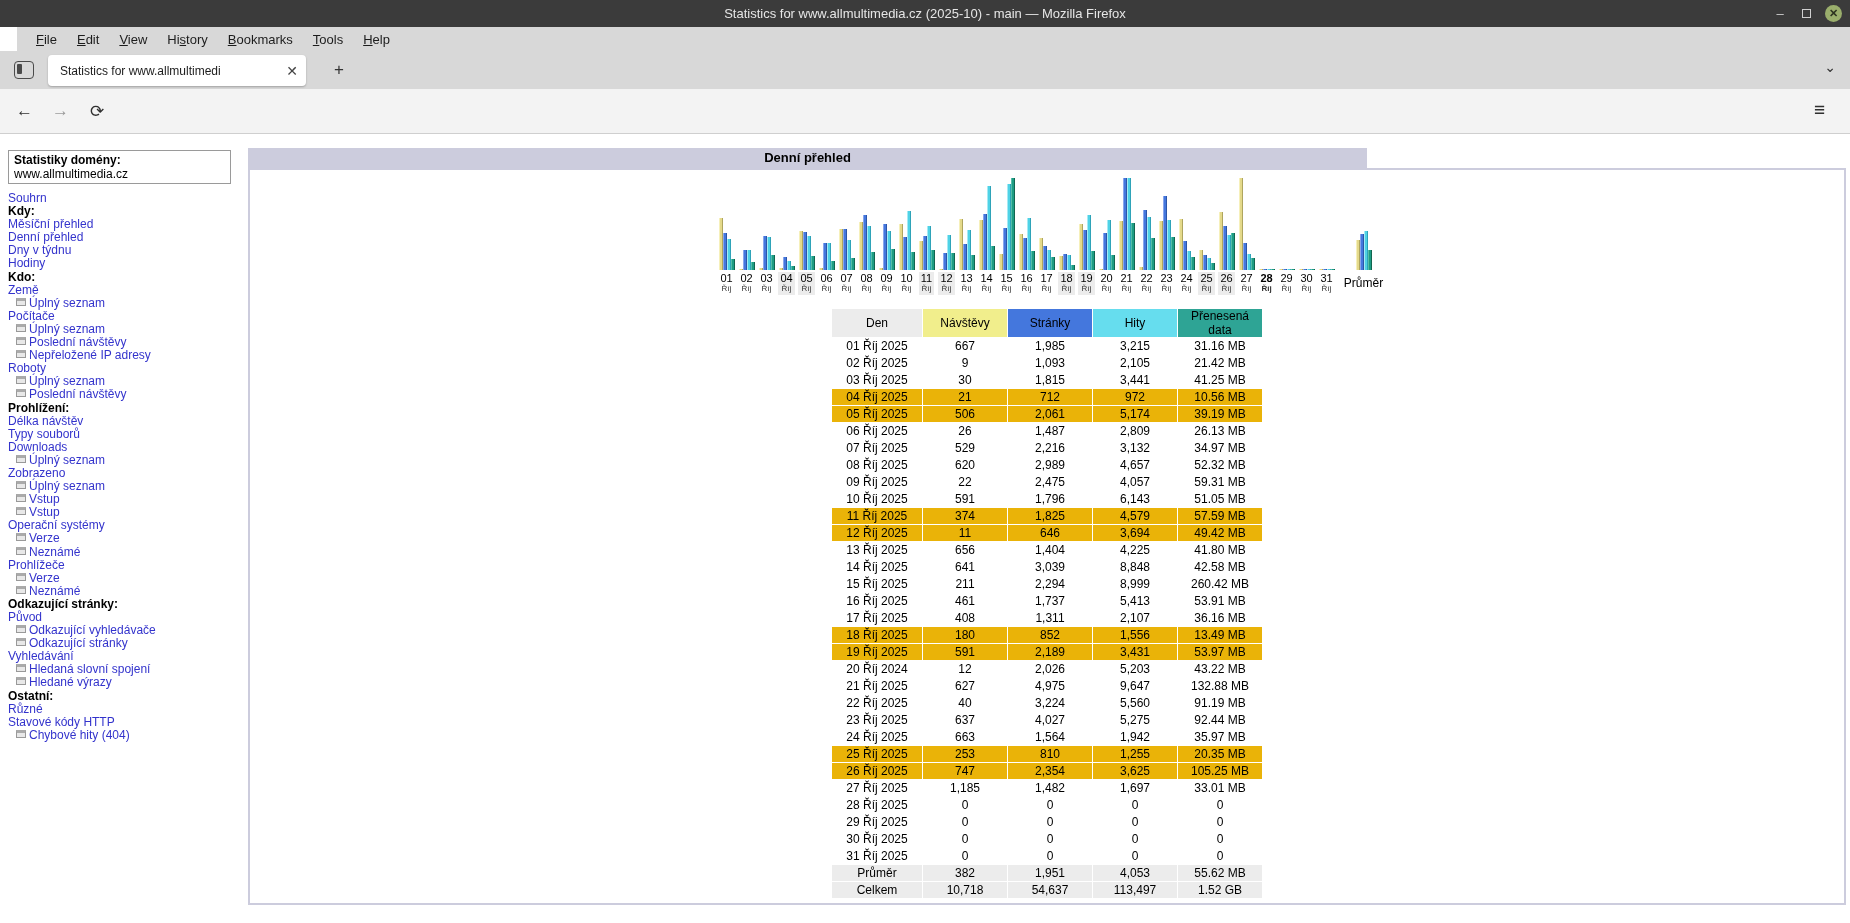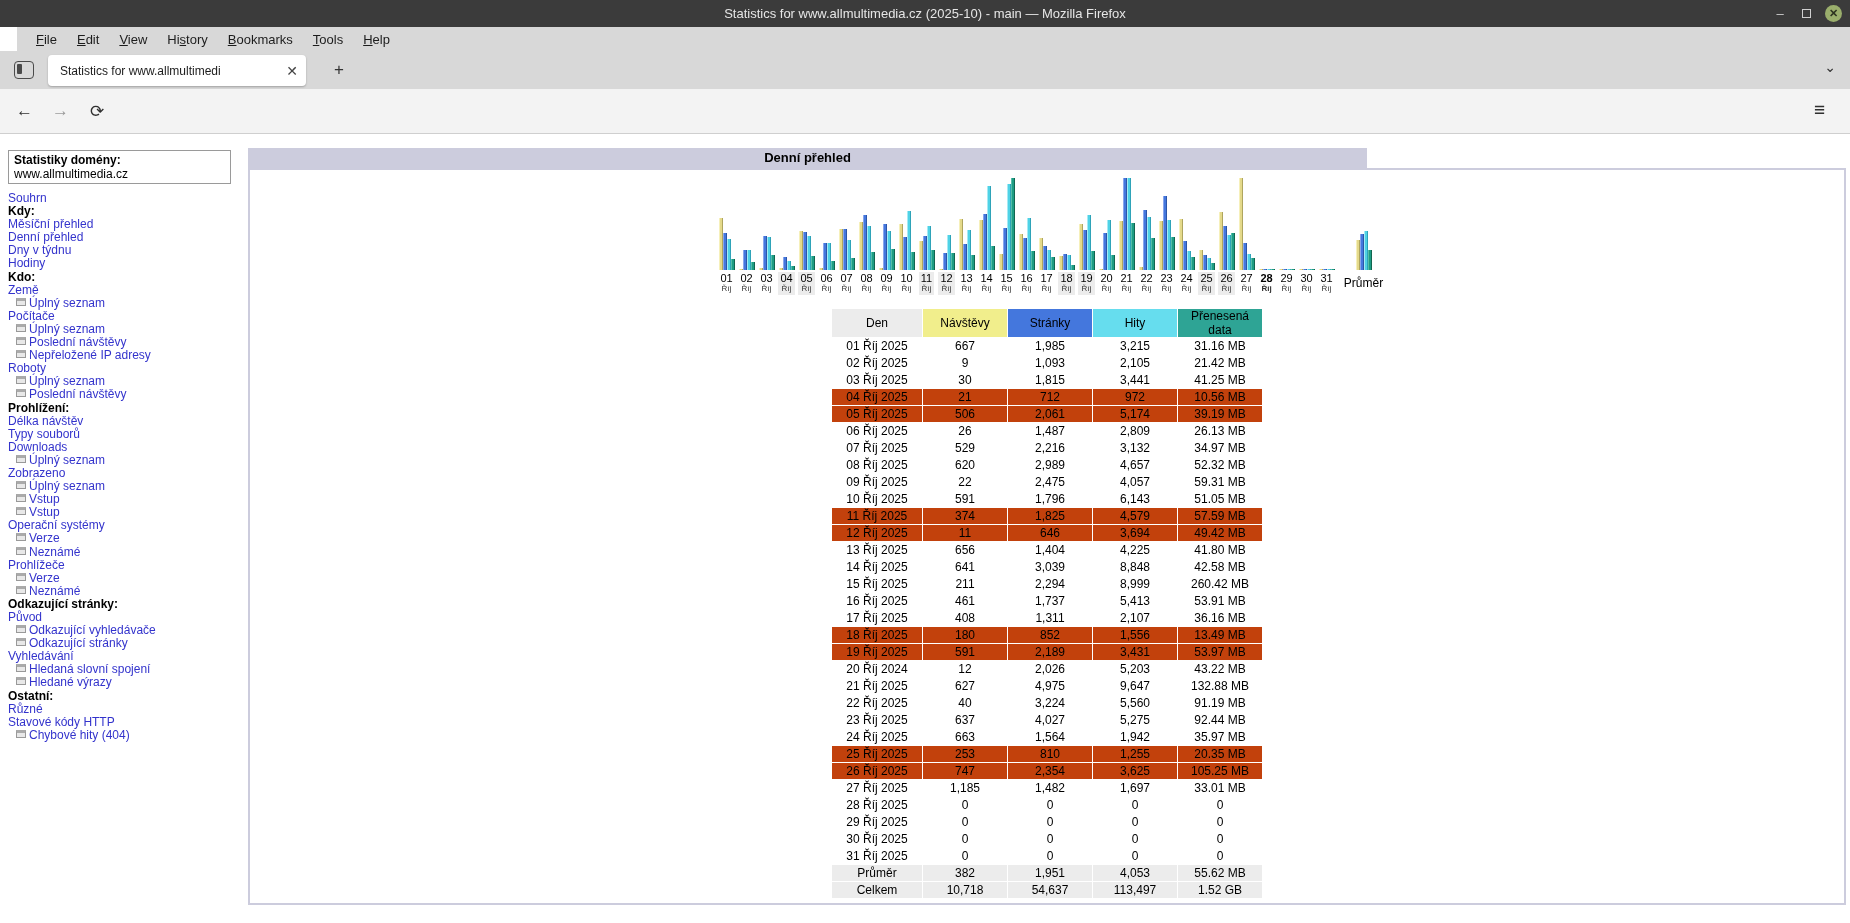--- a/index.html
+++ b/index.html
@@ -75,21 +75,21 @@
   .avg-lbl { margin-top:6px; font-size:12px; color:#000; white-space:nowrap; }
   table.report { margin:13px auto 0; border-collapse:separate; border-spacing:1px; font-size:12px; }
   table.report td, table.report th { height:16px; text-align:center; padding:0 3px; font-weight:normal; }
   th.h-den, td.c-den { width:90px; }
   th.h-col, td.c-col { width:84px; }
   th.h-den { background:#ececec; }
   th.h-visits { background:#f1ee8c; }
   th.h-pages { background:#4477dd; }
   th.h-hits { background:#66ddee; }
   th.h-bw { background:#2ea495; }
-  tr.weekend td { background:#c2410c; }
+  tr.weekend td { background:#eab308; }
   tr.footer td { background:#ececec; }
   td.today-date { font-weight:bold; }
 </style>
 </head>
 <body>
 
 <div class="titlebar">
   <span>Statistics for www.allmultimedia.cz (2025-10) - main — Mozilla Firefox</span>
   <div class="win-controls">
     <span class="win-btn">–</span>

